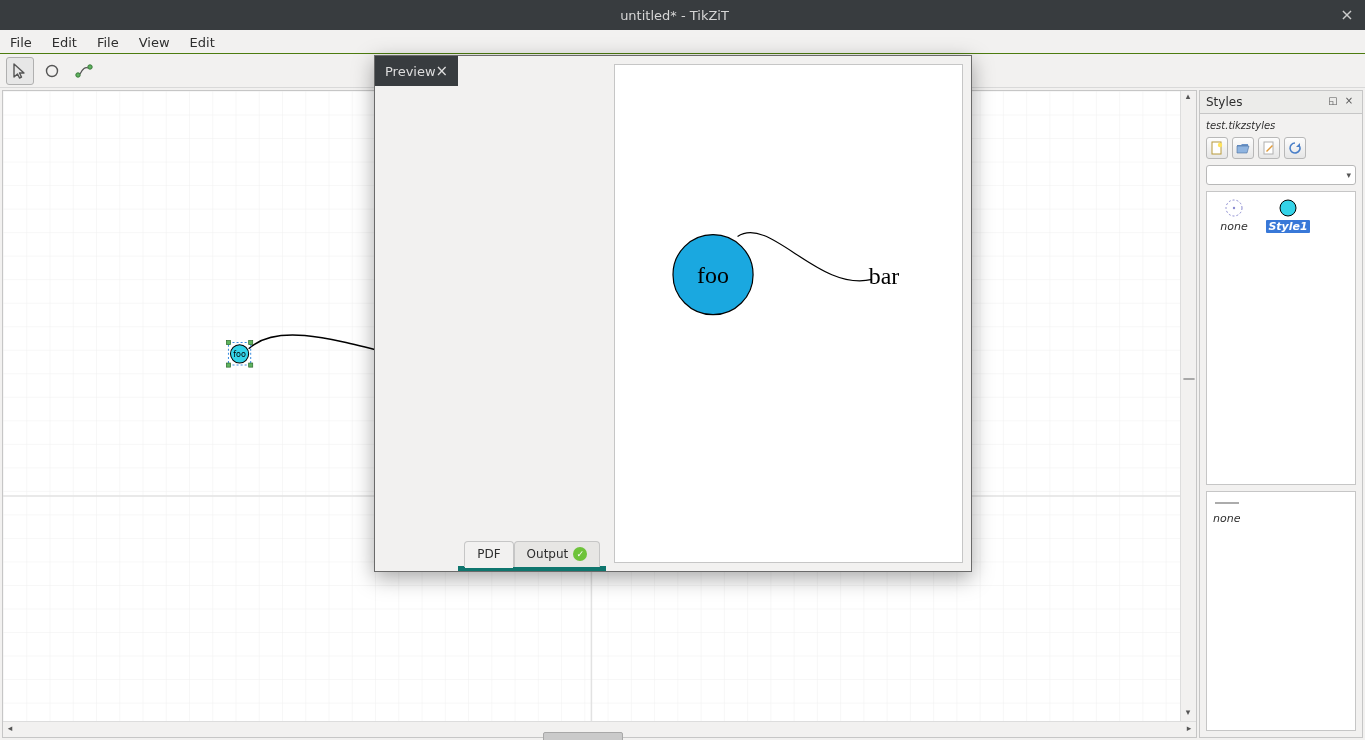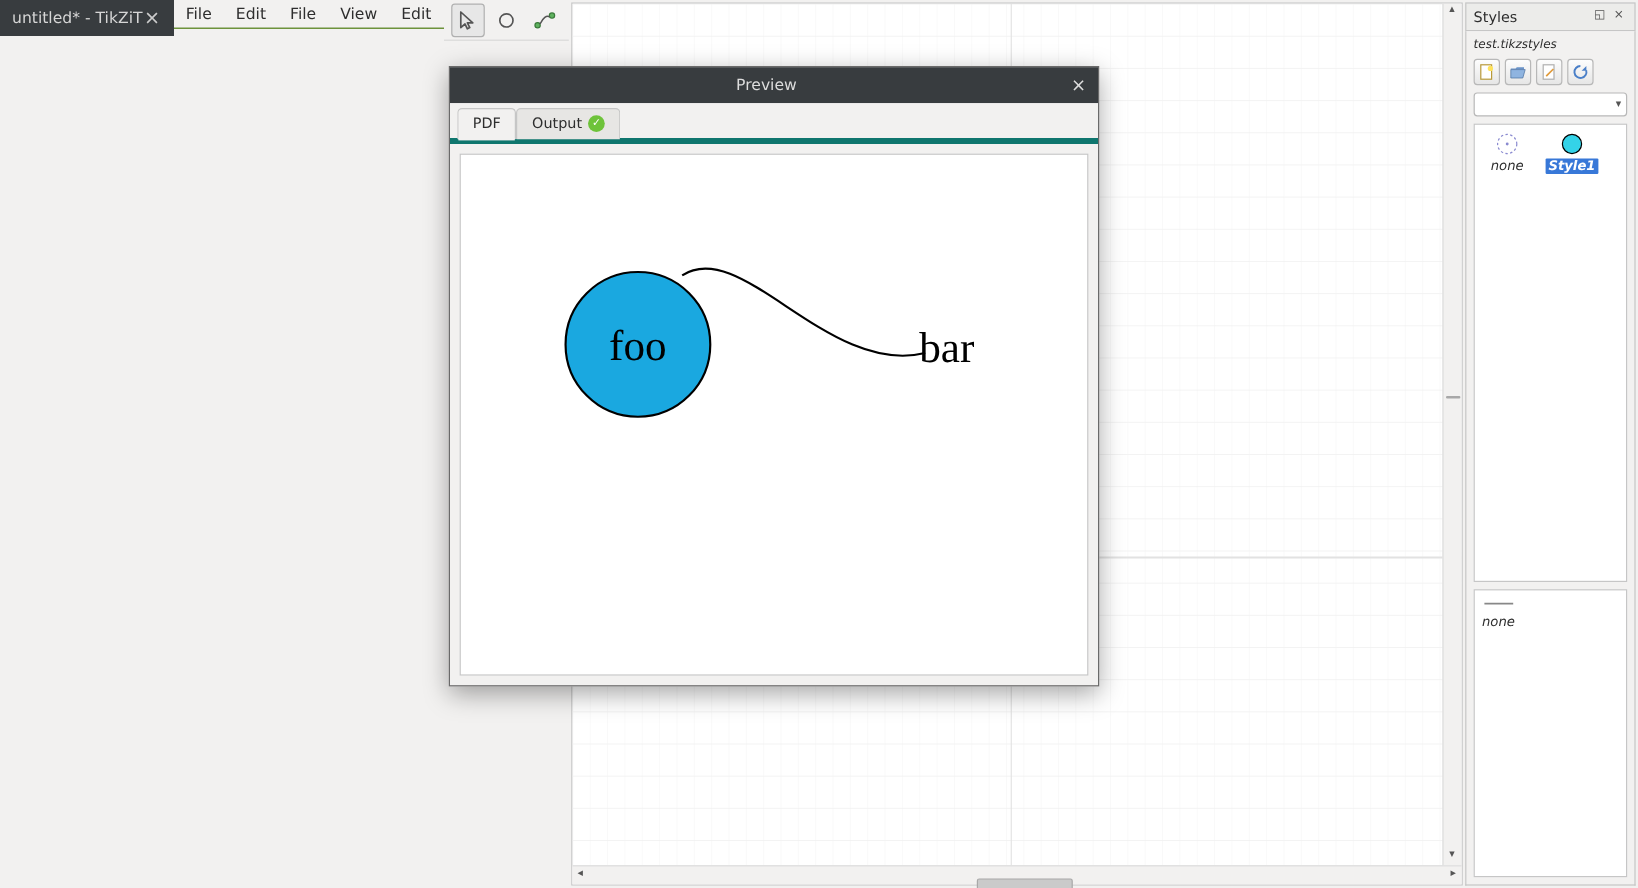--- a/index.html
+++ b/index.html
@@ -1,17 +1,17 @@
 <!DOCTYPE html>
 <html><head>
 <meta charset="utf-8">
 <style>
   * { box-sizing: border-box; margin: 0; padding: 0; }
   html, body { width: 1365px; height: 740px; overflow: hidden; font-family: "DejaVu Sans", "Ubuntu", Arial, sans-serif; font-size: 13px; color: #2e2e2e; background: #f2f1f0; }
-  .window { width: 100%; height: 100%; display: flex; flex-direction: row; background: #f2f1f0; }
+  .window { width: 100%; height: 100%; display: flex; flex-direction: column; background: #f2f1f0; }
 
   
   .titlebar { height: 30px; background: #383c3f; color: #d6d6d6; display: flex; align-items: center; padding: 0 10px; }
   .titlebar .title { flex: 1; text-align: center; font-size: 13px; }
   .titlebar .win-close { width: 16px; height: 16px; color: #ccc; font-size: 16px; line-height: 16px; text-align: center; cursor: pointer; }
 
   
   .menubar { height: 24px; background: #f2f1f0; display: flex; align-items: flex-end; padding: 0 0; border-bottom: 1px solid #4d7c0f; }
   .menubar .menu-item { padding: 3px 10px; cursor: pointer; }
 
@@ -26,42 +26,42 @@
   .canvas-wrap { flex: 1; display: flex; flex-direction: column; border: 1px solid #c6c6c6; margin: 2px; background: #fff; }
   .canvas-inner { flex: 1; position: relative; overflow: hidden; }
   .canvas-svg { position: absolute; inset: 0; }
   .canvas-hscroll { height: 16px; background: #f2f1f0; border-top: 1px solid #ddd; display:flex; align-items:center; }
   .canvas-vscroll { width: 16px; background: #f2f1f0; border-left: 1px solid #ddd; position: absolute; right:0; top:0; bottom:0; display:flex; flex-direction:column; }
   .scroll-thumb-h { height: 12px; margin:2px; background:#cacaca; border:1px solid #a8a8a8; border-radius:2px; }
   .scroll-thumb-v { width: 12px; margin:2px; background:#cacaca; border:1px solid #a8a8a8; border-radius:2px; flex:0 0 40px;}
   .scroll-arrow { width:14px; height:14px; font-size:9px; text-align:center; color:#555; }
 
   
-  .side { width: 142px; display: flex; flex-direction: column; margin:2px 2px 2px 0;justify-content:center; }
+  .side { width: 164px; display: flex; flex-direction: column; margin:2px 2px 2px 0;justify-content:center; }
   .panel-header { height: 24px; background: #ececea; border:1px solid #c6c6c6; display: flex; align-items: center; padding: 0 6px; font-size: 12px; }
   .panel-header .spacer { flex:1; }
   .panel-mini-btn { width:14px; height:14px; font-size:10px; text-align:center; color:#555; margin-left:2px; cursor:pointer; }
   .panel-body { border:1px solid #c6c6c6; border-top:none; background:#f2f1f0; padding:6px; display:flex; flex-direction:column; gap:6px; flex:1; }
   .style-file { font-style: italic; font-size:10px; }
   .style-toolbar { display:flex; gap:4px; }
   .style-btn { width:22px; height:22px; border:1px solid #b8b8b8; border-radius:3px; background:linear-gradient(#fdfdfd,#e6e6e6); display:flex; align-items:center; justify-content:center; cursor:pointer; }
   .style-combo { height:20px; border:1px solid #b8b8b8; border-radius:3px; background:#fff; display:flex; align-items:center; padding:0 4px; cursor:pointer; }
   .style-combo .arrow { margin-left:auto; font-size:9px; color:#555; }
 
   .style-list { flex:1; background:#fff; border:1px solid #c6c6c6; padding:6px; overflow:auto; position:relative; }
   .style-grid { display:flex; gap:12px; align-items:flex-start; }
   .style-swatch { display:flex; flex-direction:column; align-items:center; gap:2px; font-size:11px; font-style:italic; cursor:pointer; width:42px; }
   .style-swatch .sel { background:#3878d8; color:#fff; padding:0 2px; border-radius:1px; font-style:italic;font-weight:bold;}
   .style-swatch svg { display:block; }
 
   .edge-panel { height:240px; background:#fff; border:1px solid #c6c6c6; padding:6px; }
   .edge-swatch { display:flex; flex-direction:column; align-items:flex-start; gap:4px; font-size:11px; font-style:italic; width:42px;}
 
   
-  .dialog { position: absolute; left: 374px; top: 55px; width: 542px; height: 517px; background:#f2f1f0; border:1px solid #6a6a6a; box-shadow: 0 6px 20px rgba(0,0,0,0.35); display:flex; flex-direction:column; }
+  .dialog { position: absolute; left: 374px; top: 55px; width: 598px; height: 517px; background:#f2f1f0; border:1px solid #6a6a6a; box-shadow: 0 6px 20px rgba(0,0,0,0.35); display:flex; }
   .dialog-titlebar { height: 30px; background:#383c3f; color:#ddd; display:flex; align-items:center; padding:0 10px; }
   .dialog-titlebar .title { flex:1; text-align:center; font-size:13px; }
   .dialog-titlebar .dlg-close { font-size:15px; cursor:pointer; }
   .dialog-tabs { display:flex; align-items:flex-end; padding:4px 6px 0 6px; gap:0; background:#f2f1f0; border-bottom:5px solid #0f766e; }
   .dtab { padding:5px 12px 6px 12px; border:1px solid #c6c6c6; border-bottom:none; border-radius:4px 4px 0 0; background:#e7e6e4; font-size:12px; display:flex; align-items:center; gap:5px; cursor:pointer; margin-bottom:-1px; }
   .dtab.active { background:#f2f1f0; font-weight:normal; position:relative; z-index:2; }
   .dtab.active::after { content:""; position:absolute; left:0; right:0; bottom:-1px; height:2px; background:#f2f1f0; }
   .check-badge { width:14px; height:14px; border-radius:50%; background:#6ec33a; display:inline-flex; align-items:center; justify-content:center; color:#fff; font-size:9px; }
 
   .dialog-content { flex:1; padding:8px; }

